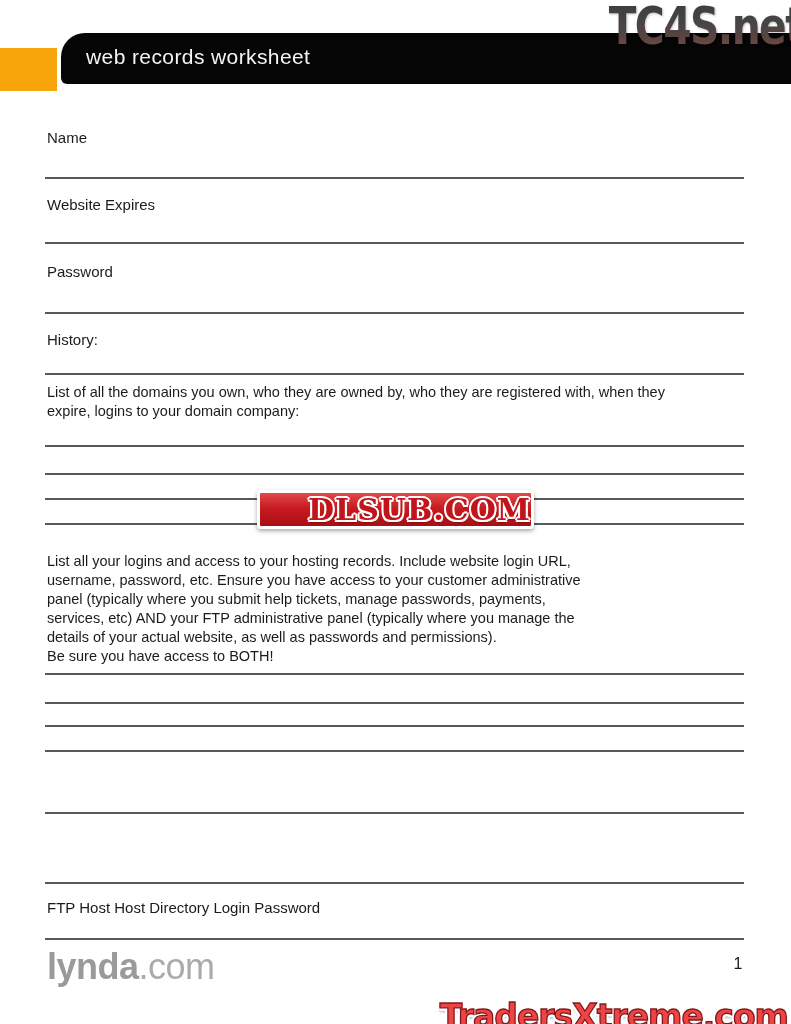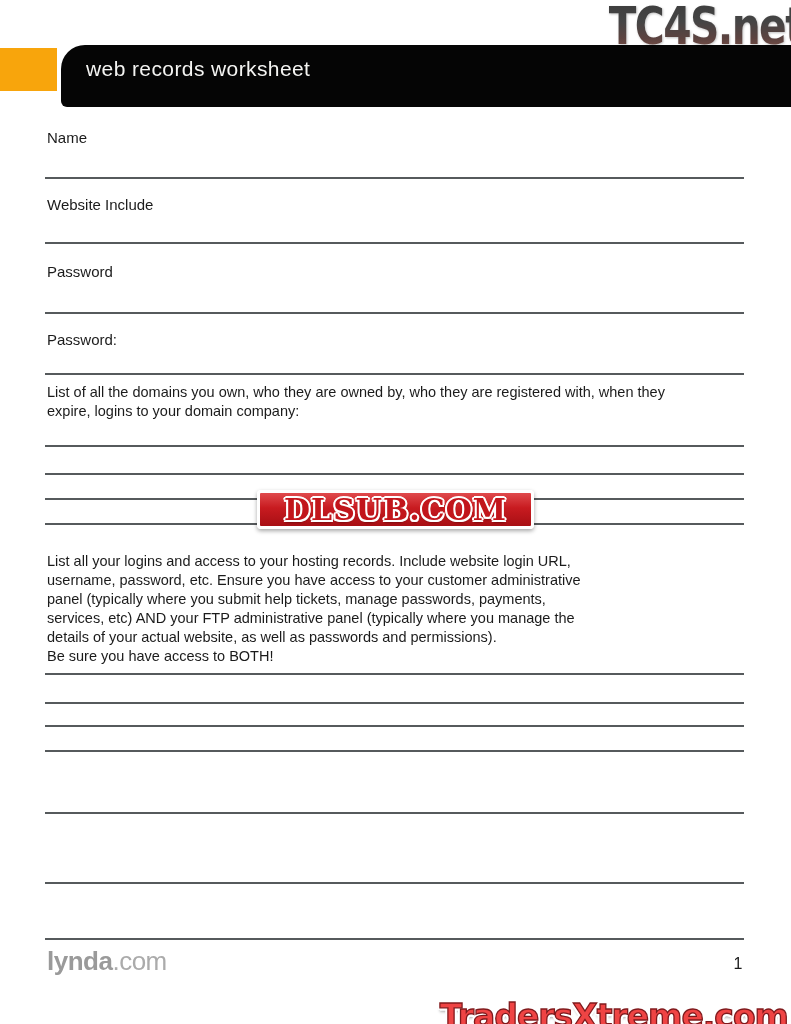--- a/index.html
+++ b/index.html
@@ -12,51 +12,51 @@
     font-family:"DejaVu Sans",sans-serif;font-weight:bold;font-size:51px;
     letter-spacing:-2px;transform:scaleX(0.8);transform-origin:top right;
     background:linear-gradient(180deg,#3c3c3c 0%,#454545 42%,#5c4340 70%,#84544a 95%);
     -webkit-background-clip:text;background-clip:text;color:transparent;
     filter:drop-shadow(1px 1px 1px rgba(0,0,0,0.25));
     white-space:nowrap;
   }
 
   
   .accent{position:absolute;left:0;top:48px;width:57px;height:43px;background:#F8A50C;z-index:1;}
-  .bar{position:absolute;left:61px;right:0;top:45px;height:62px;background:#050505;
+  .bar{position:absolute;left:61px;right:0;top:33px;height:51px;background:#050505;
        border-top-left-radius:24px;border-bottom-left-radius:6px;z-index:2;}
   .bar-title{position:absolute;left:25px;top:0;line-height:47px;color:#f4f4f2;
        font-size:21px;font-weight:normal;letter-spacing:0.4px;}
 
   
   .label{position:absolute;left:47px;font-size:15px;color:#1b1b1b;white-space:nowrap;}
   .para{position:absolute;left:47px;width:740px;font-size:14.5px;line-height:19px;
         color:#1b1b1b;white-space:pre-line;}
 
   
   .rule{position:absolute;left:45px;width:699px;height:1.6px;background:#565a5c;}
 
   
   .dlsub{
     position:absolute;left:257px;top:490px;width:277px;height:39px;z-index:5;
     background:linear-gradient(180deg,#e04a4d 0%,#c81b20 45%,#a80f14 100%);
     border:3px solid #ffffff;border-radius:4px;box-sizing:border-box;
     box-shadow:0 2px 4px rgba(0,0,0,0.35);
-    display:flex;align-items:center;justify-content:center;overflow:visible;
+    display:flex;align-items:center;justify-content:flex-end;overflow:visible;
   }
   .dlsub-text{
     font-family:"DejaVu Serif",serif;font-weight:bold;font-size:30px;line-height:32px;
     letter-spacing:1px;color:#c2151b;white-space:nowrap;
     text-shadow:-2px 0 0 #fff,2px 0 0 #fff,0 -2px 0 #fff,0 2px 0 #fff,
                 -1.5px -1.5px 0 #fff,1.5px -1.5px 0 #fff,-1.5px 1.5px 0 #fff,1.5px 1.5px 0 #fff,
                 0 3px 2px rgba(60,0,0,0.45);
   }
 
   
-  .lynda{position:absolute;left:47px;top:946px;font-size:26px;letter-spacing:-0.5px;white-space:nowrap;}
+  .lynda{position:absolute;left:47px;top:946px;font-size:36px;letter-spacing:-0.5px;white-space:nowrap;}
   .lynda-bold{font-weight:bold;color:#9a9a9a;}
   .lynda-light{font-weight:normal;color:#ababab;}
   .pagenum{position:absolute;left:728px;top:955px;width:20px;text-align:center;
            font-size:16px;color:#1b1b1b;}
 
   
   .traders{
     position:absolute;right:3px;top:981px;z-index:6;
     font-family:"DejaVu Sans",sans-serif;font-weight:bold;font-size:33px;
     letter-spacing:-1px;color:#ef4444;white-space:nowrap;
@@ -75,27 +75,27 @@
   <div class="tc4s">TC4S.net</div>
 
   <div class="accent"></div>
   <div class="bar">
     <span class="bar-title">web records worksheet</span>
   </div>
 
   <div class="label" style="top:129px">Name</div>
   <div class="rule" style="top:177px"></div>
 
-  <div class="label" style="top:196px">Website Include</div>
+  <div class="label" style="top:196px">Website Expires</div>
   <div class="rule" style="top:242px"></div>
 
   <div class="label" style="top:263px">Password</div>
   <div class="rule" style="top:312px"></div>
 
-  <div class="label" style="top:331px">Password:</div>
+  <div class="label" style="top:331px">History:</div>
   <div class="rule" style="top:373px"></div>
 
   <div class="para" style="top:383px">List of all the domains you own, who they are owned by, who they are registered with, when they
 expire, logins to your domain company:</div>
 
   <div class="rule" style="top:445px"></div>
   <div class="rule" style="top:473px"></div>
   <div class="rule" style="top:498px"></div>
   <div class="rule" style="top:523px"></div>
 
@@ -112,20 +112,21 @@
 
   <div class="rule" style="top:673px"></div>
   <div class="rule" style="top:702px"></div>
   <div class="rule" style="top:725px"></div>
   <div class="rule" style="top:750px"></div>
 
   <div class="rule" style="top:812px"></div>
 
   <div class="rule" style="top:882px"></div>
 
+  <div class="label" style="top:899px">FTP Host Host Directory Login Password</div>
   <div class="rule" style="top:938px"></div>
 
   <div class="lynda"><span class="lynda-bold">lynda</span><span class="lynda-light">.com</span></div>
 
   <div class="pagenum">1</div>
 
   <div class="traders">TradersXtreme.com</div>
 
 </div>
 

